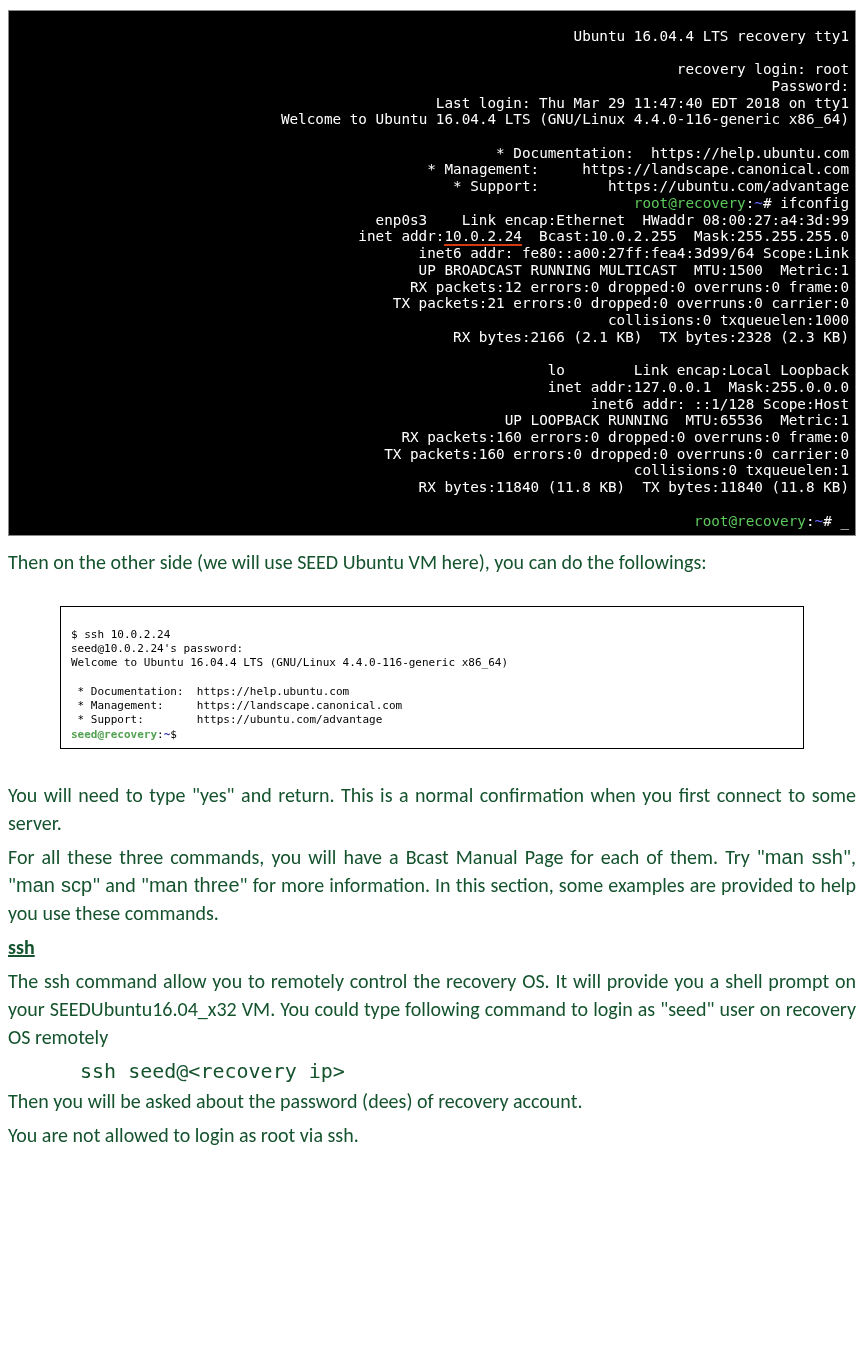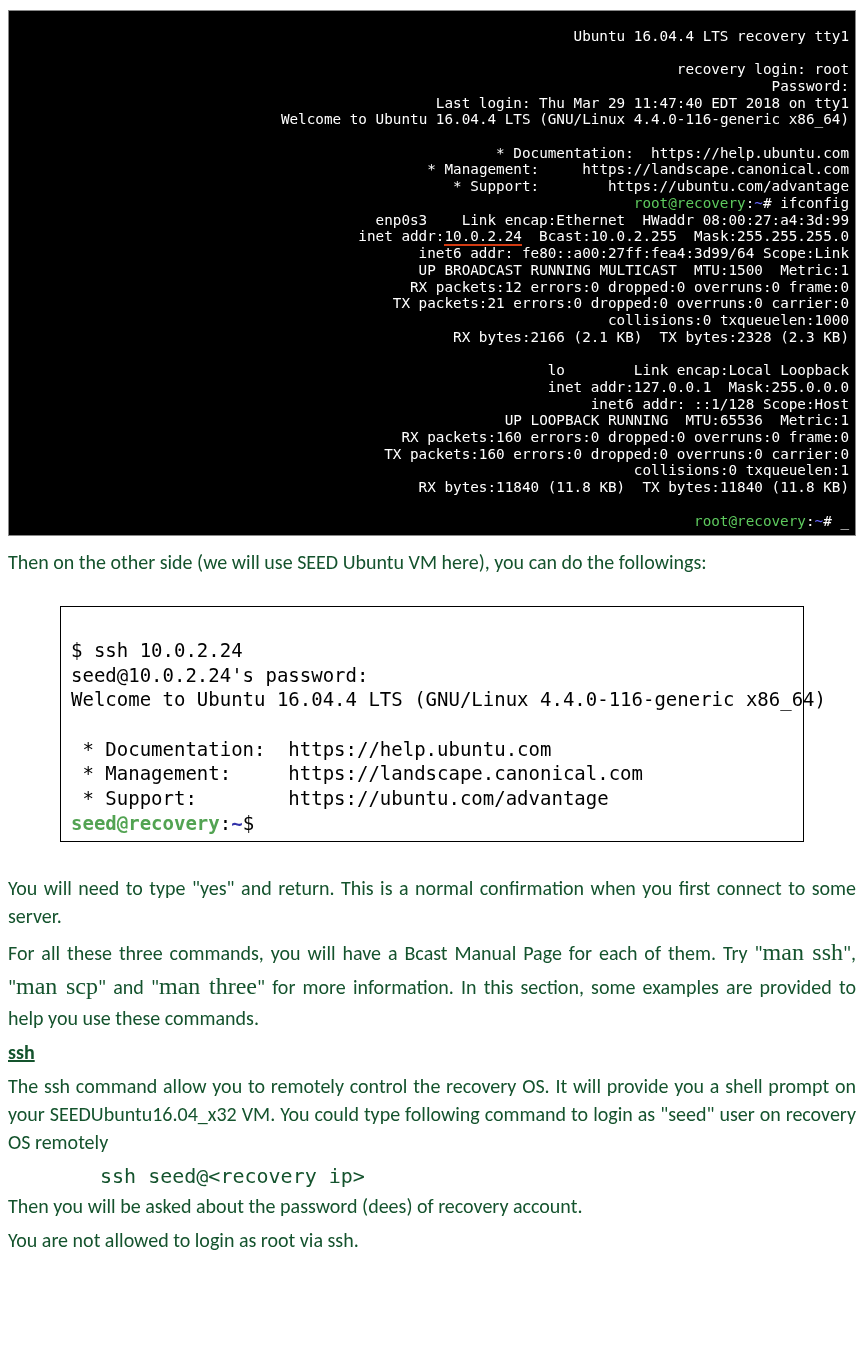--- a/index.html
+++ b/index.html
@@ -26,21 +26,21 @@
     .terminal1 .blue { color: #6464f7; }
     .terminal1 .underline { 
       border-bottom: 2px solid #d43b12;
       padding-bottom: 0;
     }
     
     .terminal2 {
       background: #fff;
       color: #000;
       font-family: Consolas, "DejaVu Sans Mono", monospace;
-      font-size: 19px;
+      font-size: 11px;
       line-height: 1.3;
       padding: 6px 10px;
       border: 1px solid #000;
       white-space: pre;
       margin: 30px 60px 20px 60px;
       display: block;
     }
     .terminal2 .green2 { color: #52a352; font-weight: bold; }
     .terminal2 .blue2 { color: #3333aa; font-weight: bold; }
     
@@ -57,35 +57,35 @@
     .body-text .justified {
       text-align: justify;
       text-align-last: left;
     }
 
     .note-line {
        word-spacing: 8px;
     }
     
     .mono-inline {
-      font-family: Liberation Serif, serif;
-      font-size: 24px;
+      font-family: Liberation Sans, sans-serif;
+      font-size: 20px;
     }
     
     .ssh-heading {
       font-weight: bold;
       text-decoration: underline;
       font-size: 20px;
       margin: 18px 0 14px 0;
     }
     
     .ssh-cmd {
       font-family: Consolas, monospace;
       font-size: 20px;
-      margin-left: 92px;
+      margin-left: 72px;
       display: block;
     }
   </style>
 </head>
 <body>
 
 <div class="terminal1">
 <span>Ubuntu 16.04.4 LTS recovery tty1</span>
 <span></span>
 <span>recovery login: root</span>

